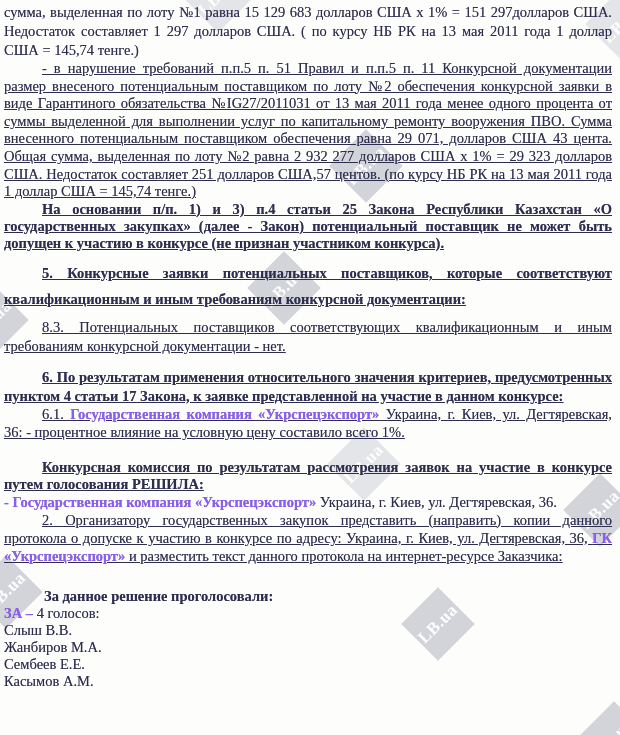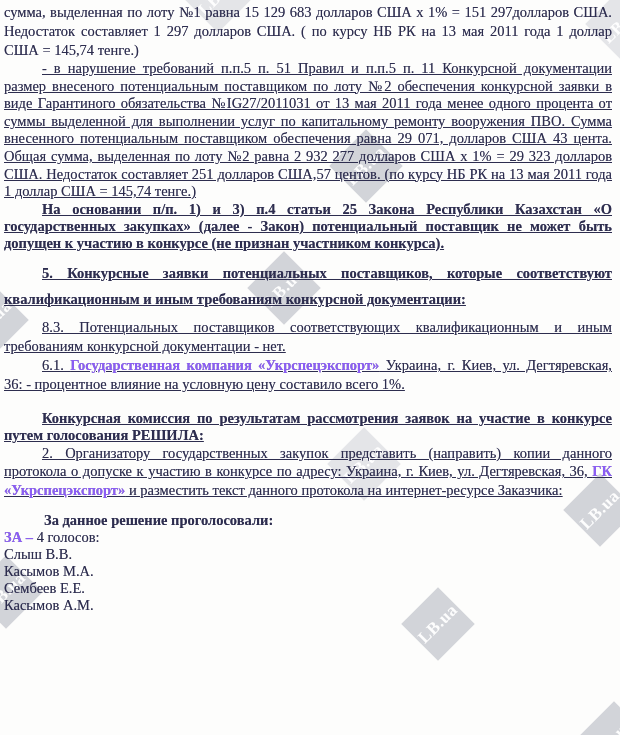--- a/index.html
+++ b/index.html
@@ -57,21 +57,21 @@
   #p2  { line-height: 17.6px; }
   #p3  { line-height: 17.2px; font-weight: bold; }
   #p4  { margin-top: 8px;  line-height: 26px;  font-weight: bold; }
   #p5  { margin-top: 6px;  line-height: 19px;   }
   #p6  { margin-top: 12px; line-height: 18.3px; font-weight: bold; }
   #p7  { line-height: 18.3px; }
   #p8  { margin-top: 17px;  line-height: 17px; font-weight: bold; }
   #p9  { line-height: 17.5px; }
   #p10 { line-height: 18px;   }
   #p11 { line-height: 18.4px; }
-  #p12 { margin-top: 13px; line-height: 17px; margin-left: 40px; font-weight: bold; }
+  #p12 { margin-top: 22px; line-height: 17px; margin-left: 40px; font-weight: bold; }
   .vote-za { line-height: 17px; margin-left: 63px; }
   .voter   { line-height: 17px; margin-left: 58px; }
   .voter-first { margin-left: 63px; }
   .against { position: relative; line-height: 17px; height: 20px; }
   .against span { position: absolute; top: 0; }
   .ag-label { left: 58px;  font-weight: bold; }
   .ag-dash  { left: 191px; }
   .ag-word  { left: 363px; }
   .ag-value { left: 573px; }
 </style>
@@ -112,24 +112,26 @@
         <span>LB.ua</span>
       </div>
   </div>
 
   <div class="content">
     <p id="p1" class="j"><span>сумма, выделенная по лоту №1 равна 15 129 683 долларов США х 1% = 151 297долларов США. Недостаток составляет 1 297 долларов США. ( по курсу НБ РК на 13 мая 2011 года 1 доллар США = 145,74 тенге.)</span></p>
     <p id="p2" class="j ind"><span>- в нарушение требований п.п.5 п. 51 Правил и п.п.5 п. 11 Конкурсной документации размер внесеного потенциальным поставщиком по лоту №2 обеспечения конкурсной заявки в виде Гарантиного обязательства №IG27/2011031 от 13 мая 2011 года менее одного процента от суммы выделенной для выполнении услуг по капитальному ремонту вооружения ПВО. Сумма внесенного потенциальным поставщиком обеспечения равна 29 071, долларов США 43 цента. Общая сумма, выделенная по лоту №2 равна 2 932 277 долларов США х 1% = 29 323 долларов США. Недостаток составляет 251 долларов США,57 центов. (по курсу НБ РК на 13 мая 2011 года 1 доллар США = 145,74 тенге.)</span></p>
     <p id="p3" class="j ind"><span>На основании п/п. 1) и 3) п.4 статьи 25 Закона Республики Казахстан «О государственных закупках» (далее - Закон) потенциальный поставщик не может быть допущен к участию в конкурсе (не признан участником конкурса).</span></p>
     <p id="p4" class="j ind"><span>5. Конкурсные заявки потенциальных поставщиков, которые соответствуют квалификационным и иным требованиям конкурсной документации:</span></p>
     <p id="p5" class="j ind"><span>8.3. Потенциальных поставщиков соответствующих квалификационным и иным требованиям конкурсной документации - нет.</span></p>
+    <p id="p6" class="j ind"><span>6. По результатам применения относительного значения критериев, предусмотренных пунктом 4 статьи 17 Закона, к заявке представленной на участие в данном конкурсе:</span></p>
     <p id="p7" class="j ind"><span>6.1. </span><b>Государственная компания «Укрспецэкспорт»</b><span> Украина, г. Киев, ул. Дегтяревская, 36: - процентное влияние на условную цену составило всего 1%.</span></p>
     <p id="p8" class="j ind"><span>Конкурсная комиссия по результатам рассмотрения заявок на участие в конкурсе путем голосования РЕШИЛА:</span></p>
+    <p id="p10" class="j"><b>- Государственная компания «Укрспецэкспорт»</b><span> Украина, г. Киев, ул. Дегтяревская, 36.</span></p>
     <p id="p11" class="j ind"><span>2. Организатору государственных закупок представить (направить) копии данного протокола о допуске к участию в конкурсе по адресу: Украина, г. Киев, ул. Дегтяревская, 36, </span><b>ГК «Укрспецэкспорт»</b><span> и разместить текст данного протокола на интернет-ресурсе Заказчика:</span></p>
     <p id="p12"><span>За данное решение проголосовали:</span></p>
     <p class="vote-za"><b>ЗА –</b><span> 4 голосов:</span></p>
     <p class="voter"><span>Слыш В.В.</span></p>
-    <p class="voter"><span>Касымов М.А.</span></p>
+    <p class="voter"><span>Жанбиров М.А.</span></p>
     <p class="voter"><span>Сембеев Е.Е.</span></p>
     <p class="voter"><span>Касымов А.М.</span></p>
   </div>
 
 </div>
 
 </body></html>

